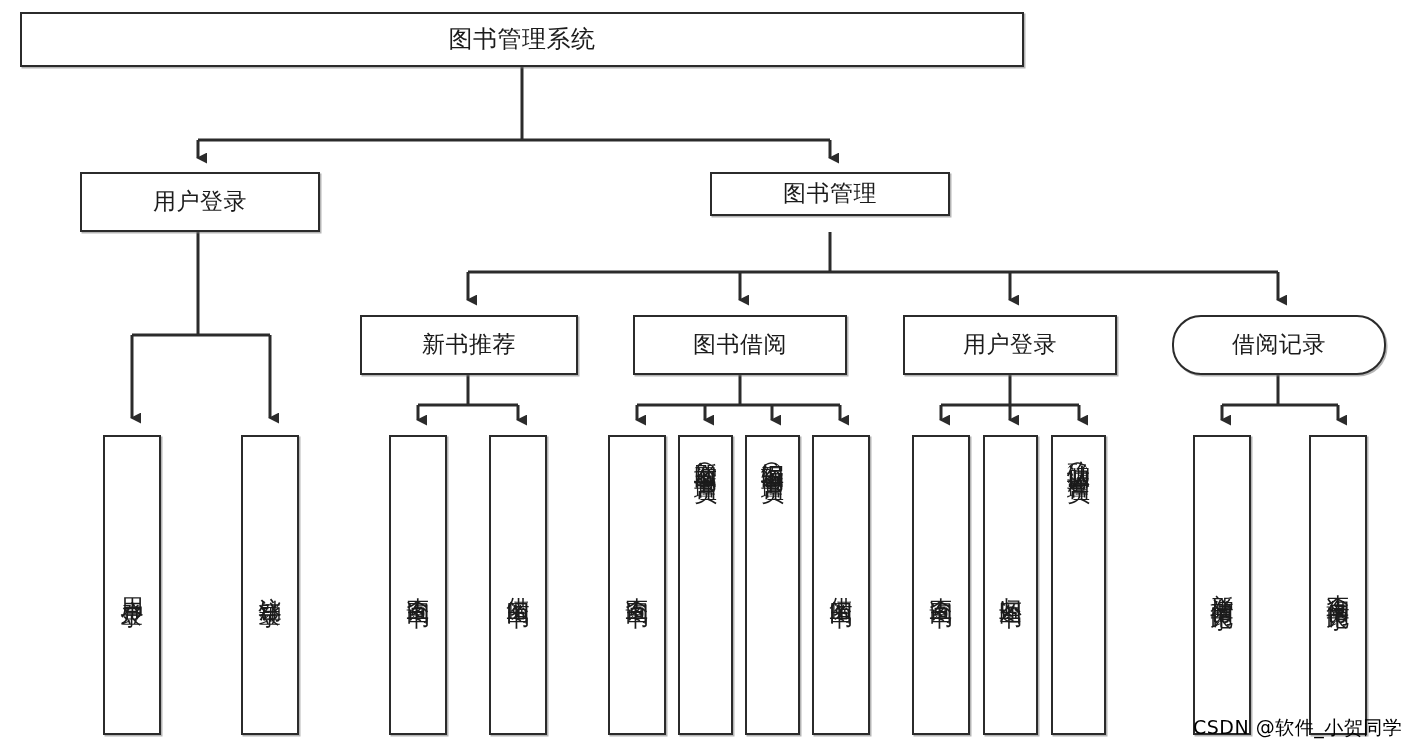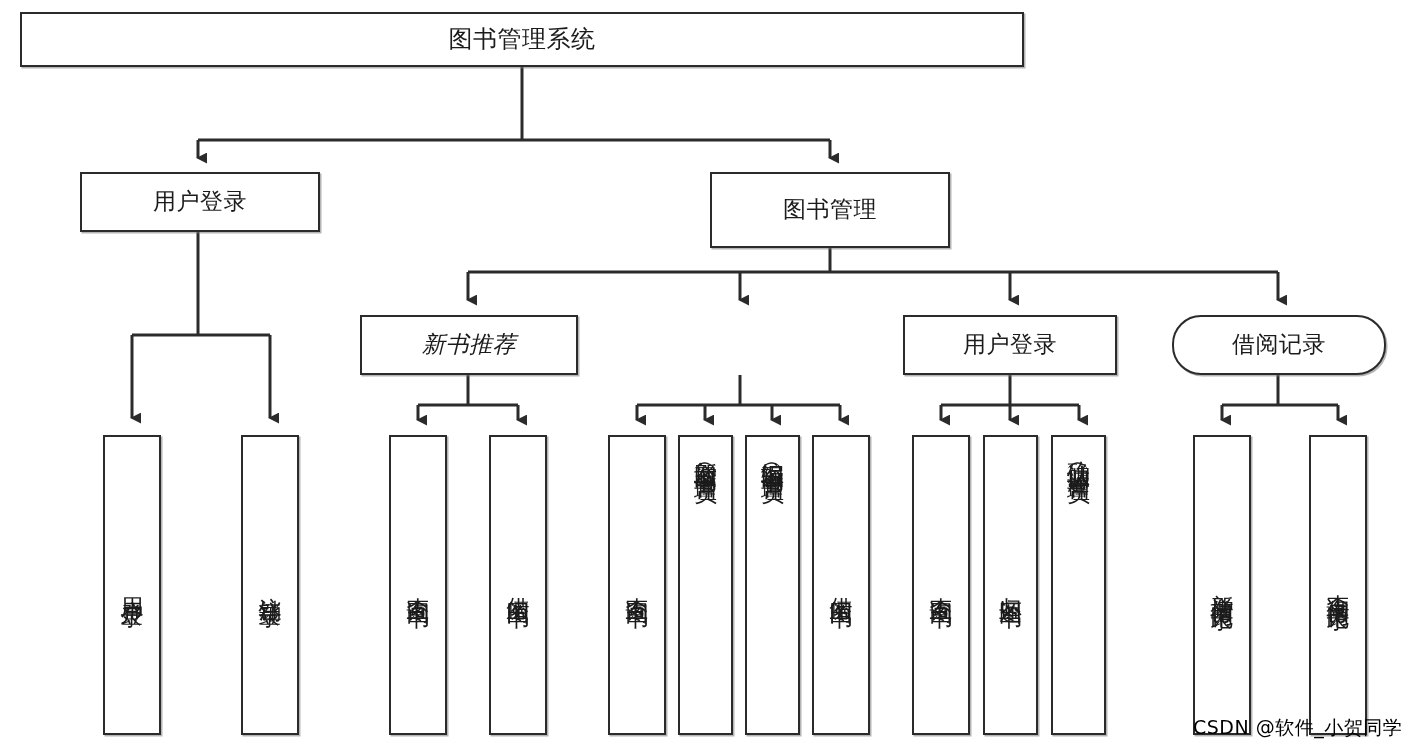--- a/index.html
+++ b/index.html
@@ -128,26 +128,29 @@
     </g>
   </svg>
 
   <div class="node horizontal root" style="left:20px; top:12px; width:1004px; height:55px;">
     <span class="node-label">图书管理系统</span>
   </div>
 
   <div class="node horizontal" style="left:80px; top:172px; width:240px; height:60px;">
     <span class="node-label">用户登录</span>
   </div>
-  <div class="node horizontal" style="left:710px; top:172px; width:240px; height:76px;">
+  <div class="node horizontal" style="left:710px; top:172px; width:240px; height:44px;">
     <span class="node-label">图书管理</span>
   </div>
 
-  <div class="node horizontal" style="left:360px; top:315px; width:218px; height:60px;font-style:italic;">
+  <div class="node horizontal" style="left:360px; top:315px; width:218px; height:60px;">
     <span class="node-label">新书推荐</span>
+  </div>
+  <div class="node horizontal" style="left:633px; top:315px; width:214px; height:60px;">
+    <span class="node-label">图书借阅</span>
   </div>
   <div class="node horizontal" style="left:903px; top:315px; width:214px; height:60px;">
     <span class="node-label">用户登录</span>
   </div>
   <div class="node horizontal" style="left:1172px; top:315px; width:214px; height:60px;border-radius:29px;">
     <span class="node-label">借阅记录</span>
   </div>
 
   <div class="node vertical v-center" style="left:103px; top:435px; width:58px; height:300px;">
     <span class="node-label">用户登录</span>

